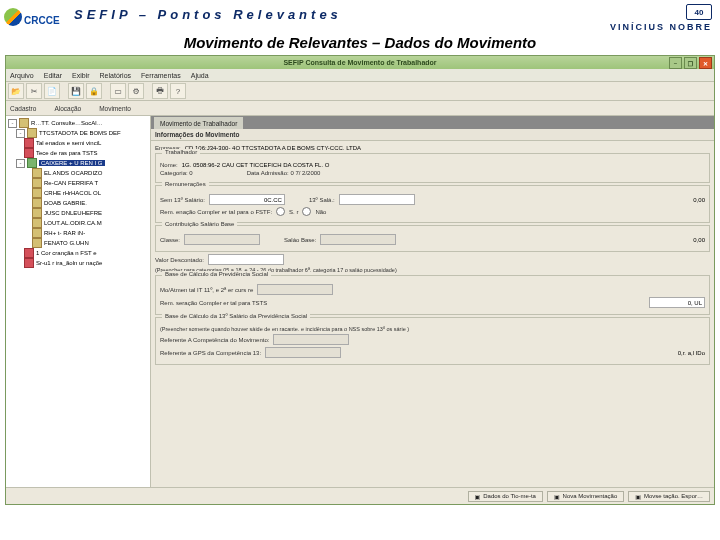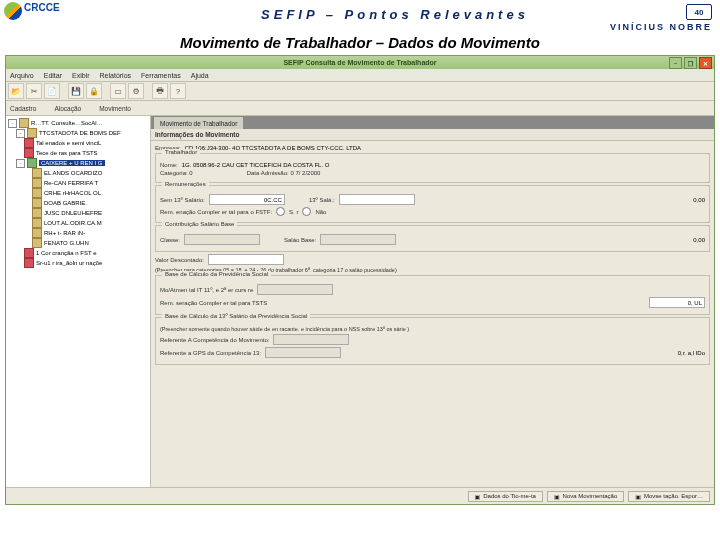--- a/index.html
+++ b/index.html
@@ -1,20 +1,20 @@
 <!DOCTYPE html>
 <html><head>
 <meta charset="utf-8">
 <style>
 html,body{margin:0;padding:0;width:720px;height:540px;background:#fff;font-family:Tahoma,Arial,sans-serif;font-size:7px;overflow:hidden}
 .slide-header{height:28px;display:flex;align-items:center;padding:0 4px;position:relative}
-.logo{width:70px;height:24px;display:flex;align-items:flex-start;gap:2px}
+.logo{width:70px;height:24px;display:flex;align-items:flex-end;gap:2px}
 .logo-mark{width:18px;height:18px;border-radius:50%;background:linear-gradient(135deg,#8bc34a 45%,#ffa000 45% 60%,#0d47a1 60%)}
 .logo-text{font-size:10px;font-weight:700;color:#0d47a1}
-.slide-title{flex:1;text-align:center;font-size:13px;font-weight:700;font-style:italic;color:#0d2a66;letter-spacing:4px}
+.slide-title{flex:1;font-size:13px;font-weight:700;font-style:italic;color:#0d2a66;letter-spacing:4px}
 .badge{width:24px;height:14px;border:1px solid #0d2a66;border-radius:2px;font-size:8px;color:#0d2a66;display:flex;align-items:center;justify-content:center;font-weight:700;position:absolute;right:8px;top:4px}
 .author{position:absolute;right:8px;top:22px;font-size:9px;font-weight:700;color:#0d2a66;letter-spacing:2px}
 .subtitle{text-align:center;font-size:15px;font-weight:700;font-style:italic;color:#000;margin-top:6px}
 .app-window{margin:4px auto 0;width:708px;border:1px solid #7a9a5e;background:#f0f0e8;height:448px;display:flex;flex-direction:column;position:relative}
 .app-titlebar{height:13px;background:linear-gradient(#b8d49a,#9ec47a);display:flex;align-items:center;justify-content:center;color:#2d4a1e;font-size:7px;font-weight:700;position:relative}
 .app-titlebar .ctl{position:absolute;right:2px;top:1px;display:flex;gap:2px}
 .ctl span{width:11px;height:10px;display:flex;align-items:center;justify-content:center;font-size:6px}
 .ctl .min,.ctl .sq{background:#a8c888;border:1px solid #6a8a4e}
 .ctl .cls{background:#e05a2a;color:#fff;border:1px solid #a03a1a}
 .menubar{height:12px;background:#e8e8dc;display:flex;align-items:center;padding:0 4px;gap:10px;color:#2a2a2a;font-size:7px;border-bottom:1px solid #c0c0b0}
@@ -51,21 +51,21 @@
 
 <div class="slide-header">
   <div class="logo">
     <span class="logo-mark"></span>
     <span class="logo-text">CRCCE</span>
   </div>
   <div class="slide-title">SEFIP – Pontos Relevantes</div>
   <div class="badge">40</div>
   <div class="author">VINÍCIUS NOBRE</div>
 </div>
-<div class="subtitle">Movimento de Trabalhador – Dados do Movimento</div>
+<div class="subtitle">Movimento de Relevantes – Dados do Movimento</div>
 
 <div class="app-window">
   <div class="app-titlebar">
     <span>SEFIP  Consulta de Movimento de Trabalhador</span>
     <div class="ctl">
       <span class="min">–</span>
       <span class="sq">❐</span>
       <span class="cls">✕</span>
     </div>
   </div>

